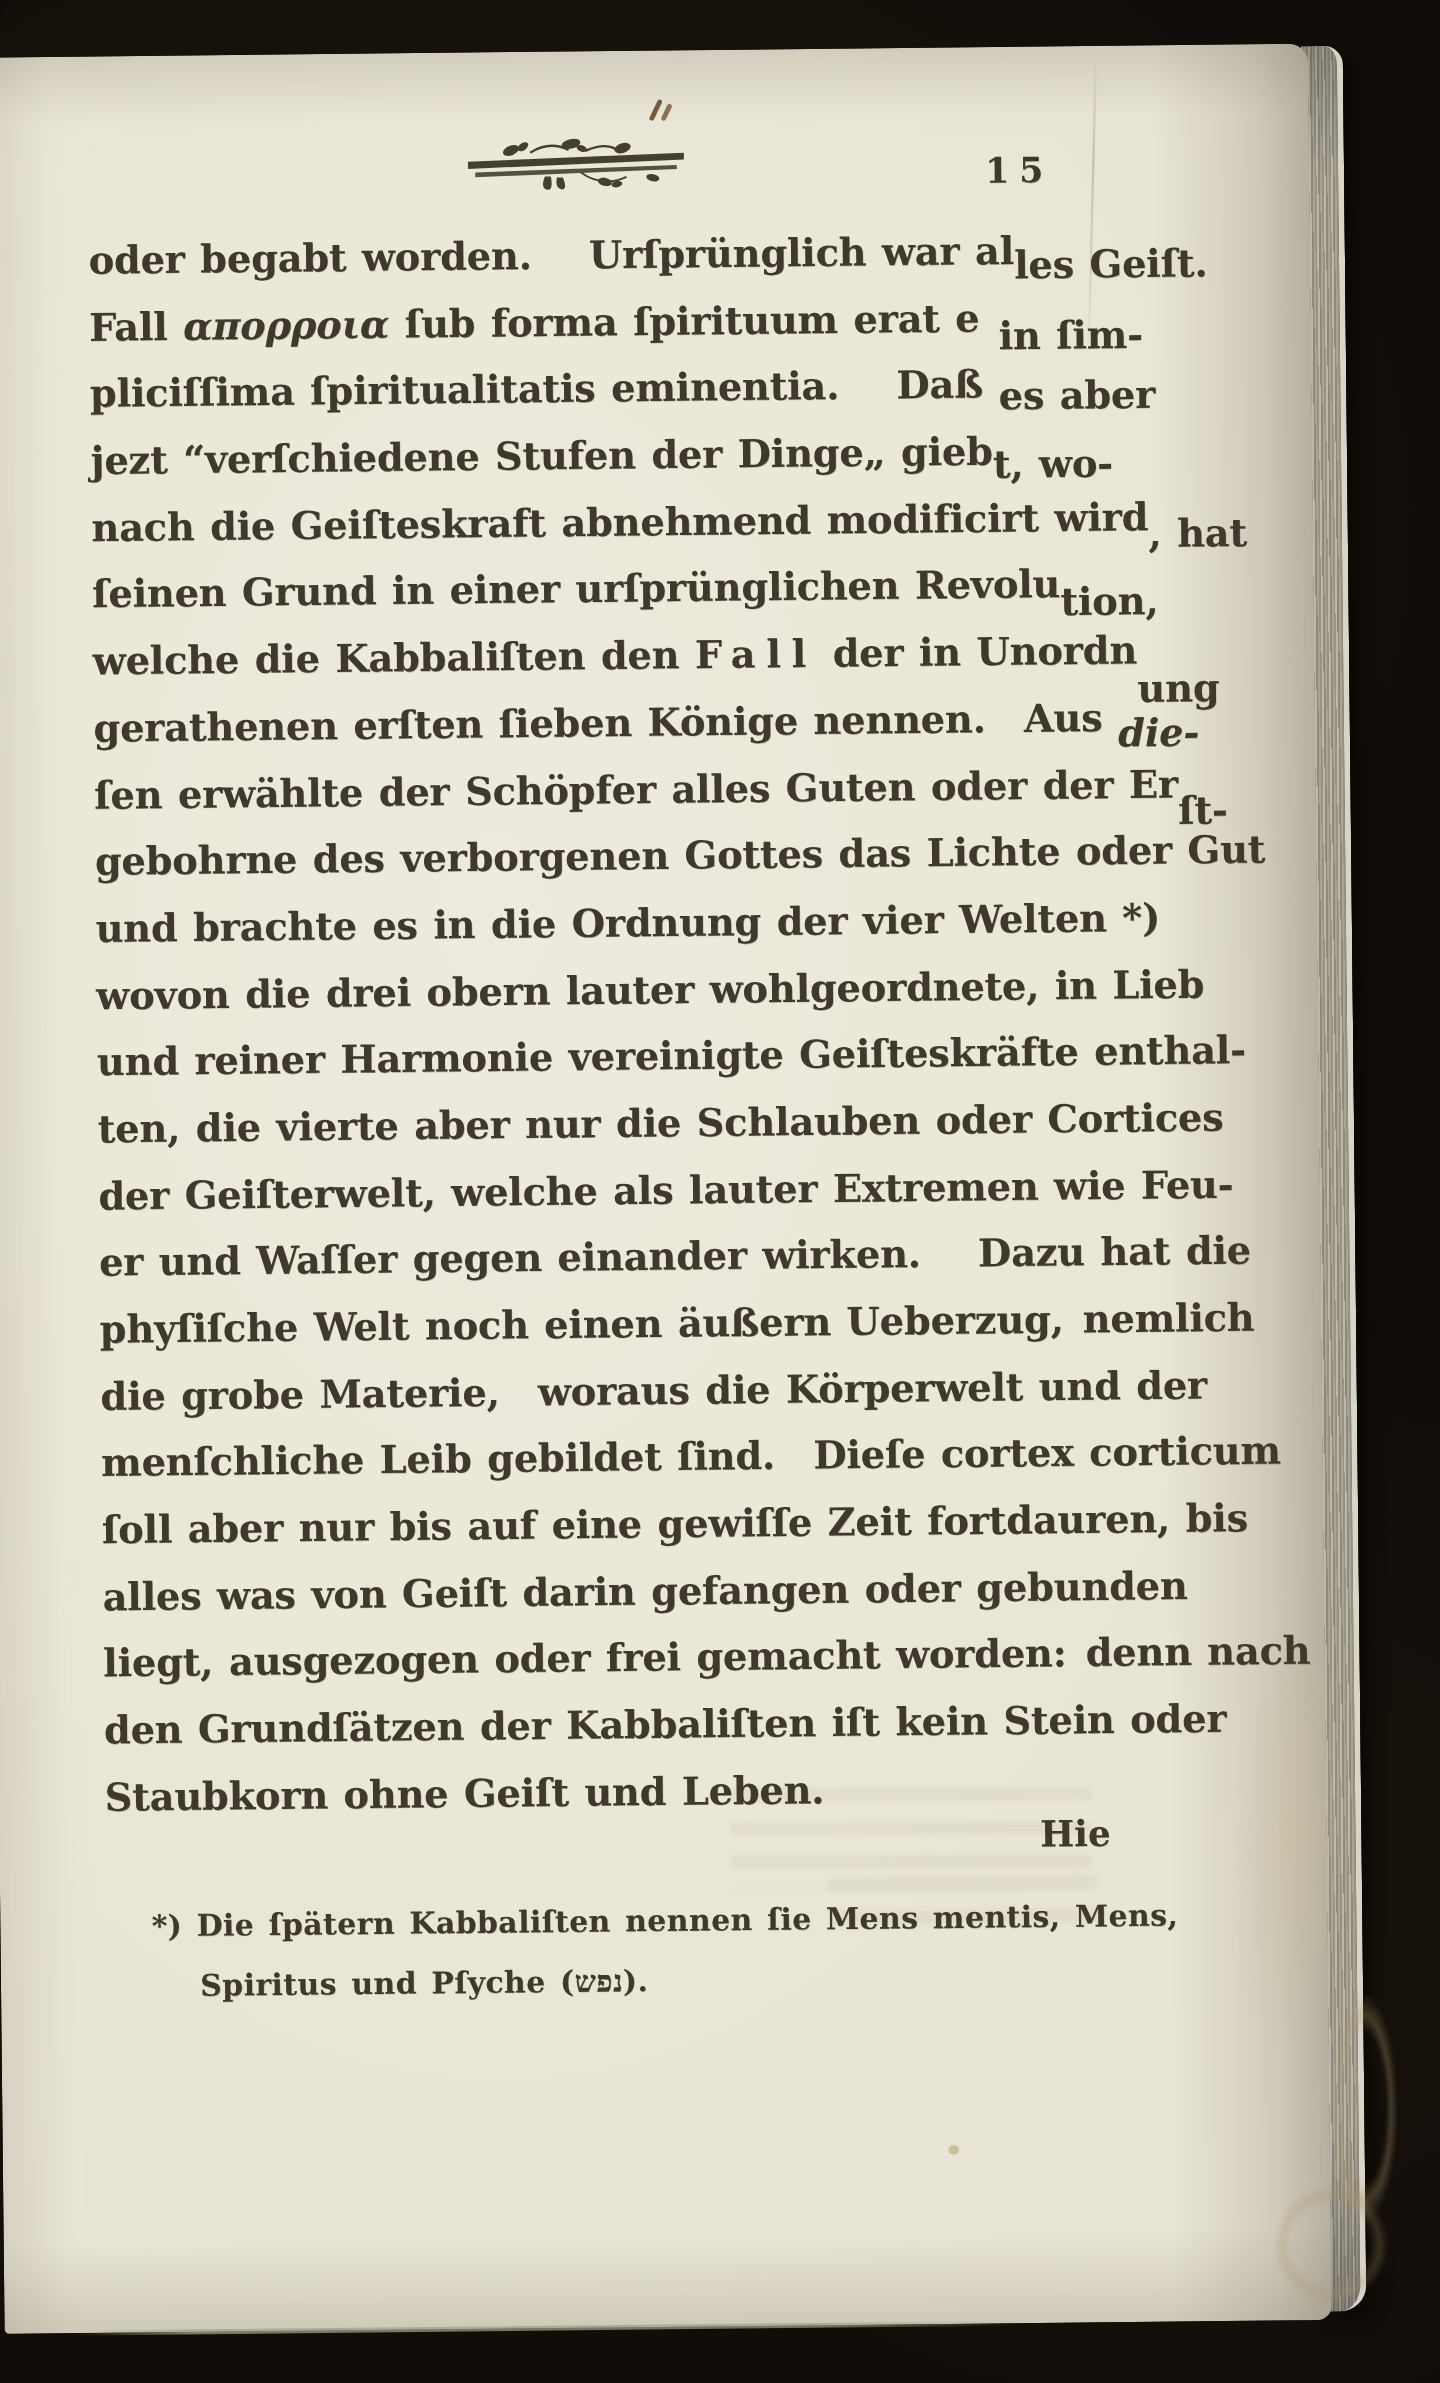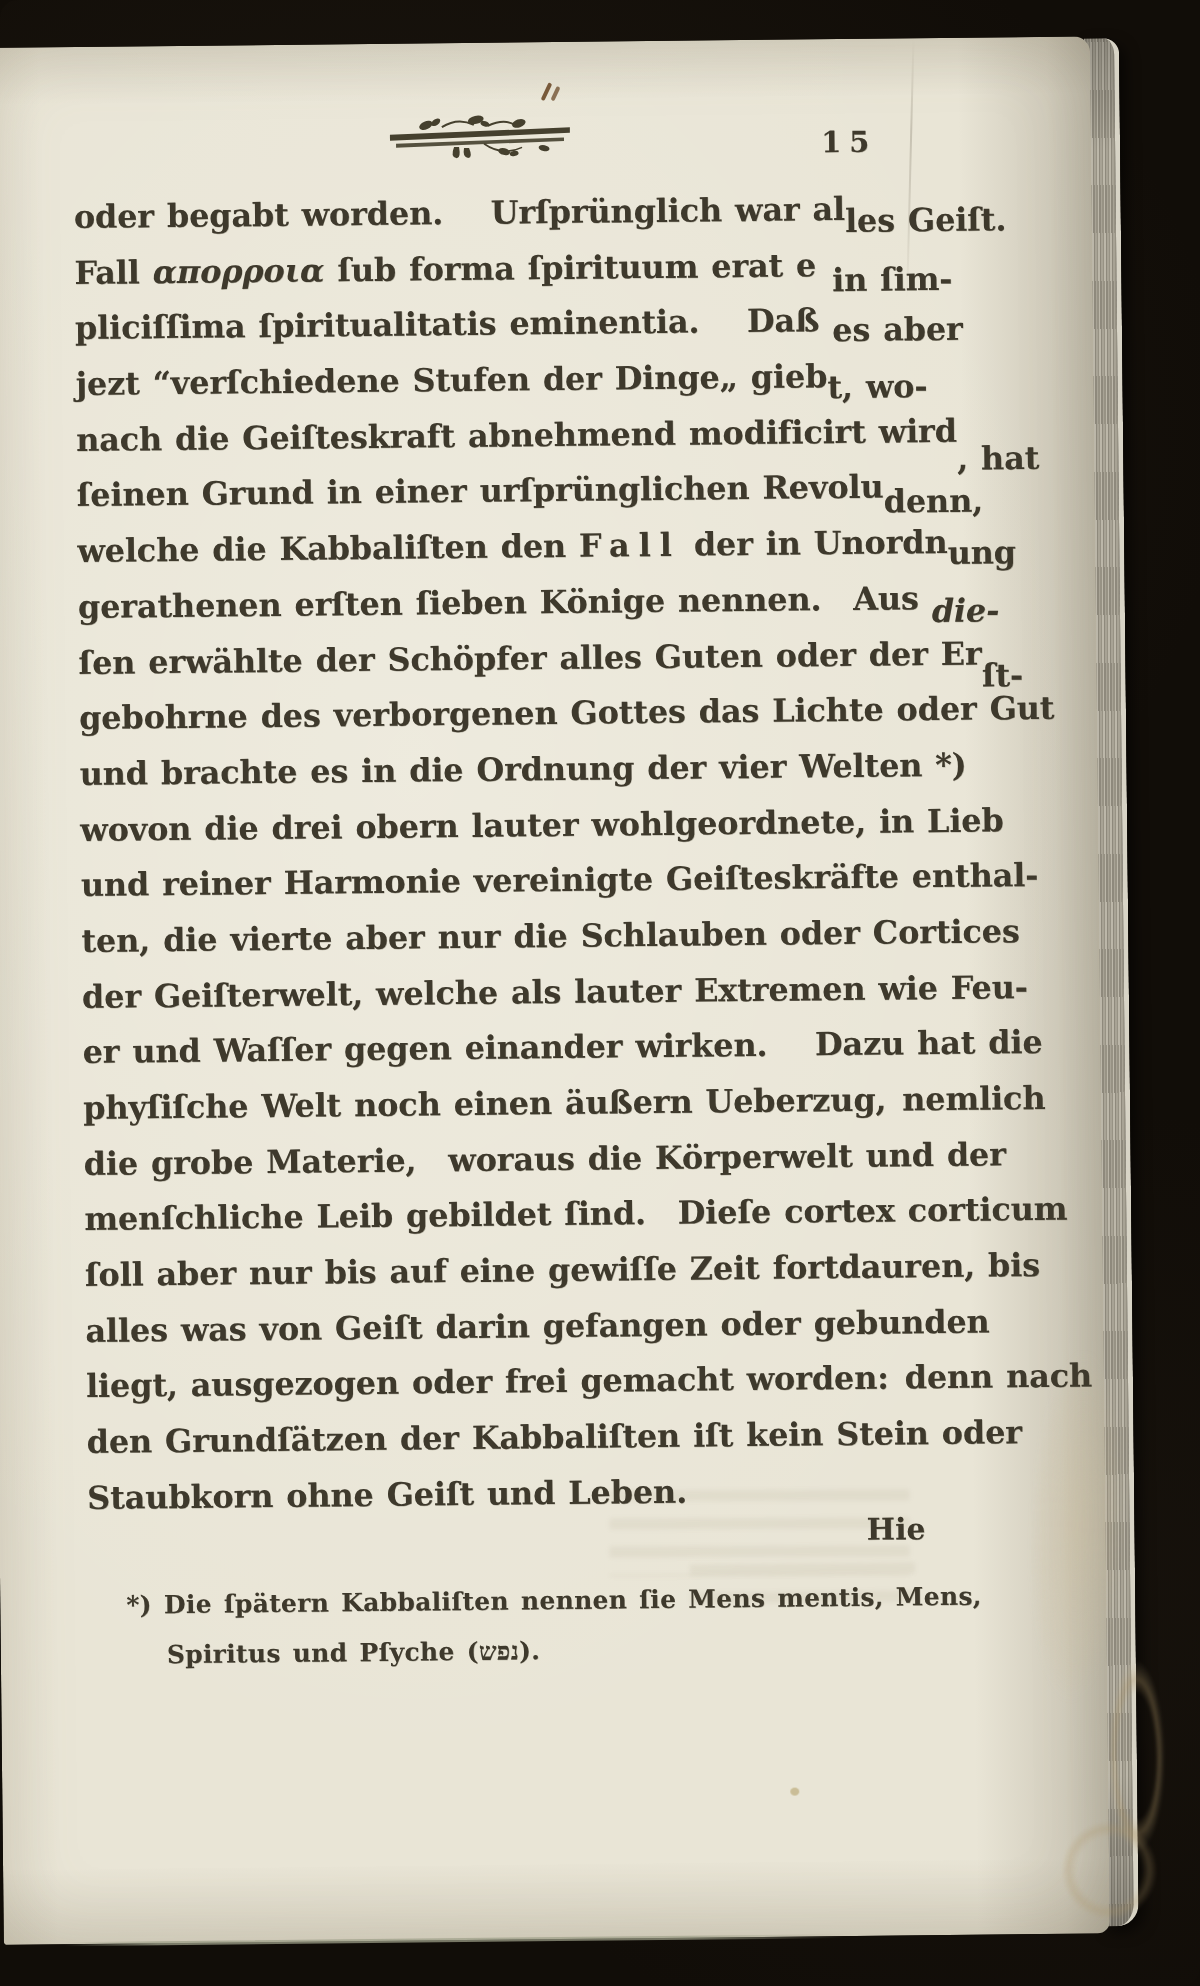--- a/index.html
+++ b/index.html
@@ -122,23 +122,23 @@
         </g>
       </svg>
 
       <div class="page-number">15</div>
 
       <div class="text-block">
           <div class="bodyline"><span>oder begabt worden.  Urſprünglich war al</span><span class="dropped" style="top: 12px;">les Geiſt.</span></div>
           <div class="bodyline"><span>Fall </span><span class="ital">απορροια</span><span> ſub forma ſpirituum erat e</span><span class="dropped" style="top: 15px;"> in ſim-</span></div>
           <div class="bodyline"><span>pliciſſima ſpiritualitatis eminentia.  Daß </span><span class="dropped" style="top: 10px;">es aber</span></div>
           <div class="bodyline"><span>jezt “verſchiedene Stufen der Dinge„ gieb</span><span class="dropped" style="top: 11px;">t, wo-</span></div>
-          <div class="bodyline"><span>nach die Geiſteskraft abnehmend modificirt wird</span><span class="dropped" style="top: 28px;">, hat</span></div>
-          <div class="bodyline"><span>ſeinen Grund in einer urſprünglichen Revolu</span><span class="dropped" style="top: 15px;">denn,</span></div>
-          <div class="bodyline"><span>welche die Kabbaliſten den </span><span class="gesperrt">Fall</span><span> der in Unordn</span><span class="dropped" style="top: 11px;">ung</span></div>
+          <div class="bodyline"><span>nach die Geiſteskraft abnehmend modificirt wird</span><span class="dropped" style="top: 14px;">, hat</span></div>
+          <div class="bodyline"><span>ſeinen Grund in einer urſprünglichen Revolu</span><span class="dropped" style="top: 15px;">tion,</span></div>
+          <div class="bodyline"><span>welche die Kabbaliſten den </span><span class="gesperrt">Fall</span><span> der in Unordn</span><span class="dropped" style="top: 32px;">ung</span></div>
           <div class="bodyline"><span>gerathenen erſten ſieben Könige nennen. Aus </span><span class="dropped" style="top: 13px; font-style: italic;">die-</span></div>
           <div class="bodyline"><span>ſen erwählte der Schöpfer alles Guten oder der Er</span><span class="dropped" style="top: 22px;">ſt-</span></div>
           <div class="bodyline"><span>gebohrne des verborgenen Gottes das Lichte oder Gut</span></div>
           <div class="bodyline"><span>und brachte es in die Ordnung der vier Welten *)</span></div>
           <div class="bodyline"><span>wovon die drei obern lauter wohlgeordnete, in Lieb</span></div>
           <div class="bodyline"><span>und reiner Harmonie vereinigte Geiſteskräfte enthal-</span></div>
           <div class="bodyline"><span>ten, die vierte aber nur die Schlauben oder Cortices</span></div>
           <div class="bodyline"><span>der Geiſterwelt, welche als lauter Extremen wie Feu-</span></div>
           <div class="bodyline"><span>er und Waſſer gegen einander wirken.  Dazu hat die</span></div>
           <div class="bodyline"><span>phyſiſche Welt noch einen äußern Ueberzug, nemlich</span></div>

